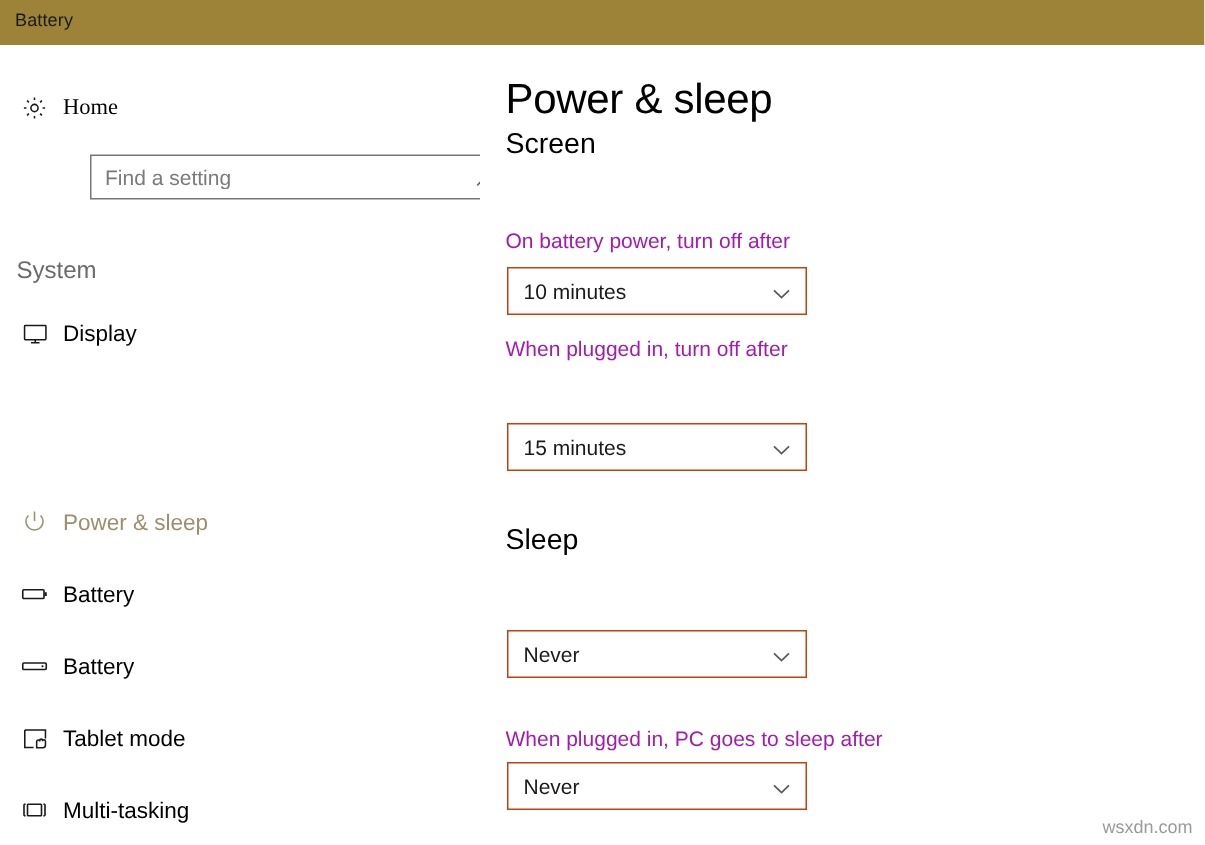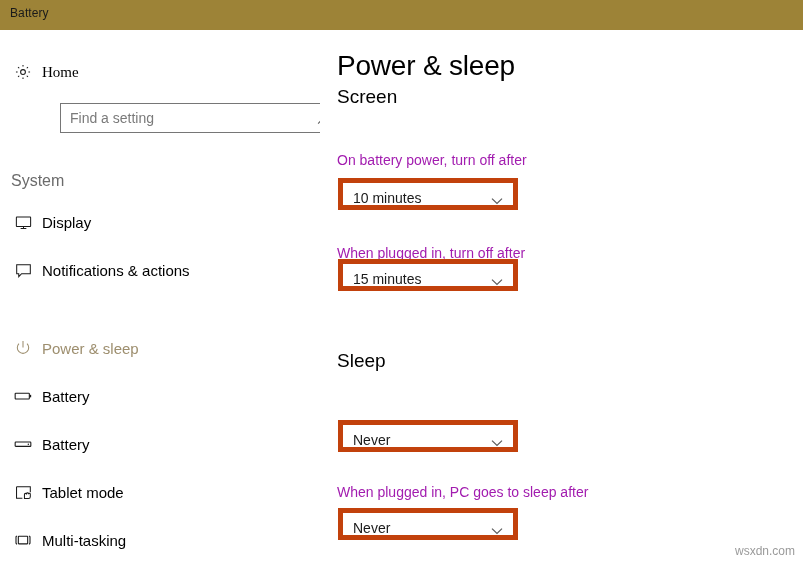--- a/index.html
+++ b/index.html
@@ -143,23 +143,23 @@
   .field-label {
     position: absolute;
     left: 17px;
     font-size: 14px;
     color: #a21caf;
     white-space: nowrap;
   }
   .combo {
     position: absolute;
     left: 18px;
-    width: 180px;
+    width: 200px;
     height: 32px;
-    border: 5px solid #c2410c;
+    border: 1px solid #c2410c;
     background: #ffffff;
     box-sizing: border-box;
   }
   .combo-value {
     position: absolute;
     left: 10px;
     top: 7px;
     font-size: 14px;
     color: #1a1a1a;
   }
@@ -168,22 +168,22 @@
     right: 9px;
     top: 10px;
     width: 14px;
     height: 12px;
   }
 
   
   #sec-screen     { top: 56px; }
   #lbl-screen-bat { top: 122px; }
   #cmb-screen-bat { top: 148px; }
-  #lbl-screen-plg { top: 215px; text-align: right; }
-  #cmb-screen-plg { top: 229px; }
+  #lbl-screen-plg { top: 194px; text-align: right; }
+  #cmb-screen-plg { top: 252px; }
   #sec-sleep      { top: 320px; }
   #lbl-sleep-bat  { top: 366px; }
   #cmb-sleep-bat  { top: 390px; }
   #lbl-sleep-plg  { top: 454px; }
   #cmb-sleep-plg  { top: 478px; }
 
   
   #watermark {
     position: absolute;
     right: 8px;
@@ -228,28 +228,20 @@
     <span class="nav-icon">
       <svg width="19" height="19" viewBox="0 0 24 24" fill="none" stroke="#1a1a1a" stroke-width="1.3">
         <rect x="3" y="5" width="18" height="12" rx="0.6"></rect>
         <line x1="12" y1="17" x2="12" y2="19.6"></line>
         <line x1="8.4" y1="19.6" x2="15.6" y2="19.6"></line>
       </svg>
     </span>
     <span class="nav-label">Display</span>
   </div>
 
-  <div class="nav-row" style="top:225px">
-    <span class="nav-icon">
-      <svg width="19" height="19" viewBox="0 0 24 24" fill="none" stroke="#1a1a1a" stroke-width="1.3">
-        <path d="M3.4 4.6h17.2v11.4H9.6l-3.6 3.8v-3.8H3.4z"></path>
-      </svg>
-    </span>
-    <span class="nav-label">Notifications &amp; actions</span>
-  </div>
 
   <div class="nav-row active" style="top:303px">
     <span class="nav-icon">
       <svg width="18" height="18" viewBox="0 0 24 24" fill="none" stroke="#9d8e6e" stroke-width="1.4">
         <path d="M6.6 6.2a7.6 7.6 0 1 0 10.8 0"></path>
         <line x1="12" y1="2.6" x2="12" y2="11.2"></line>
       </svg>
     </span>
     <span class="nav-label">Power &amp; sleep</span>
   </div>

